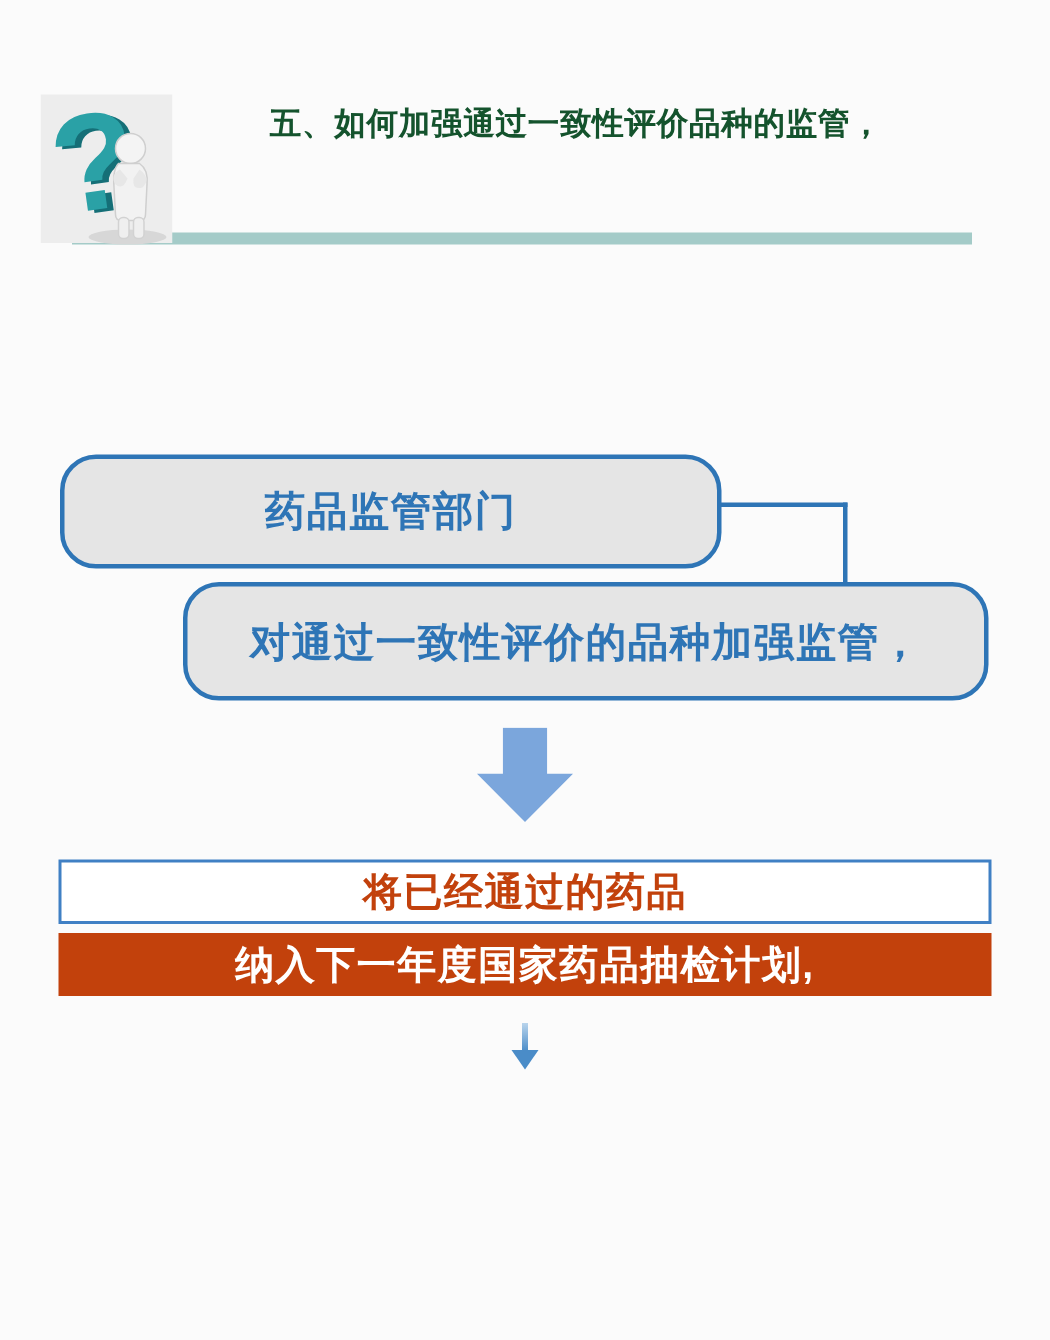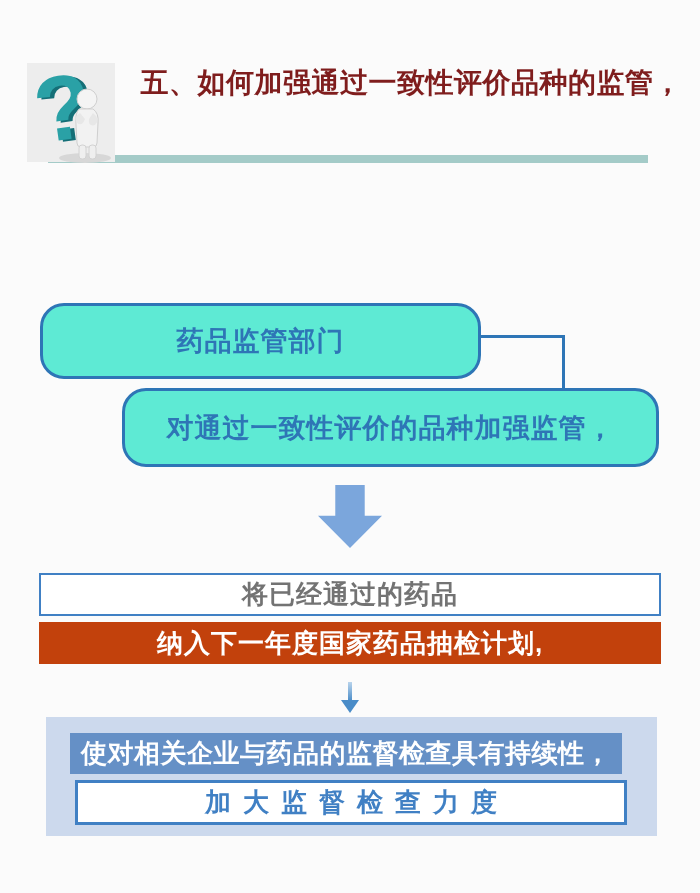--- a/index.html
+++ b/index.html
@@ -4,39 +4,39 @@
 <style>
   html,body{margin:0;padding:0;background:#ffffff;}
   .stage{
     position:relative;width:700px;height:893px;margin:0 auto;
     background:#fbfbfb;overflow:hidden;
     font-family:"Liberation Sans","DejaVu Sans",sans-serif;
   }
   
   .title-underline{position:absolute;left:48px;top:155px;width:600px;height:8px;background:#a4cbc8;z-index:1;}
   .figure-wrap{position:absolute;left:27px;top:61px;width:88px;height:103px;z-index:2;}
-  .title-block{position:absolute;left:86px;top:60px;width:596px;text-align:right;z-index:2;
-    color:#7f1d1d;font-weight:700;font-size:28px;line-height:45px;letter-spacing:0.5px;}
+  .title-block{position:absolute;left:86px;top:60px;width:596px;text-align:center;z-index:2;
+    color:#14532d;font-weight:700;font-size:21px;line-height:45px;letter-spacing:0.5px;}
   
-  .round-box{position:absolute;background:#5eead4;border:3px solid #2e75b6;border-radius:24px;
+  .round-box{position:absolute;background:#e5e5e5;border:3px solid #2e75b6;border-radius:24px;
     display:flex;align-items:center;justify-content:center;z-index:3;
     color:#2e75b6;font-weight:700;font-size:27px;letter-spacing:1px;}
   .box-regulator{left:40px;top:303px;width:435px;height:70px;}
   .box-strengthen{left:122px;top:388px;width:531px;height:73px;}
   .connector{position:absolute;background:#2e75b6;z-index:2;}
   .connector-h{left:472px;top:335px;width:93px;height:3px;}
   .connector-v{left:562px;top:335px;width:3px;height:56px;}
   
   .big-arrow{position:absolute;left:318px;top:485px;width:64px;height:63px;background:#7ba6dc;
     clip-path:polygon(27% 0,73% 0,73% 49%,100% 49%,50% 100%,0 49%,27% 49%);}
   
   .pass-box{position:absolute;left:39px;top:573px;width:618px;height:39px;background:#ffffff;
     border:2px solid #4080c4;display:flex;align-items:center;justify-content:center;
     font-weight:700;font-size:26px;letter-spacing:1px;}
-  .pass-box .blue{color:#737373;}
+  .pass-box .blue{color:#c2410c;}
   .pass-box .orange{color:#e96d15;}
   .plan-bar{position:absolute;left:39px;top:622px;width:622px;height:42px;background:#c2410c;
     display:flex;align-items:center;justify-content:center;
     color:#ffffff;font-weight:700;font-size:26px;letter-spacing:1px;}
   
   .small-arrow-shaft{position:absolute;left:348px;top:682px;width:4px;height:19px;
     background:linear-gradient(#b9d4ec,#4a8cc8);}
   .small-arrow-head{position:absolute;left:341px;top:700px;width:0;height:0;
     border-left:9px solid transparent;border-right:9px solid transparent;border-top:13px solid #4a8cc8;}
   
@@ -94,22 +94,14 @@
     <span class="blue">的药品</span>
   </div>
 
   <div class="plan-bar">
     <span>纳入下一年度国家药品抽检计划,</span>
   </div>
 
   <div class="small-arrow-shaft"></div>
   <div class="small-arrow-head"></div>
 
-  <div class="bottom-panel">
-    <div class="continuity-bar">
-      <span>使对相关企业与药品的监督检查具有持续性，</span>
-    </div>
-    <div class="intensify-box">
-      <span>加大监督检查力度</span>
-    </div>
-  </div>
 
 </div>
 
 </body></html>

